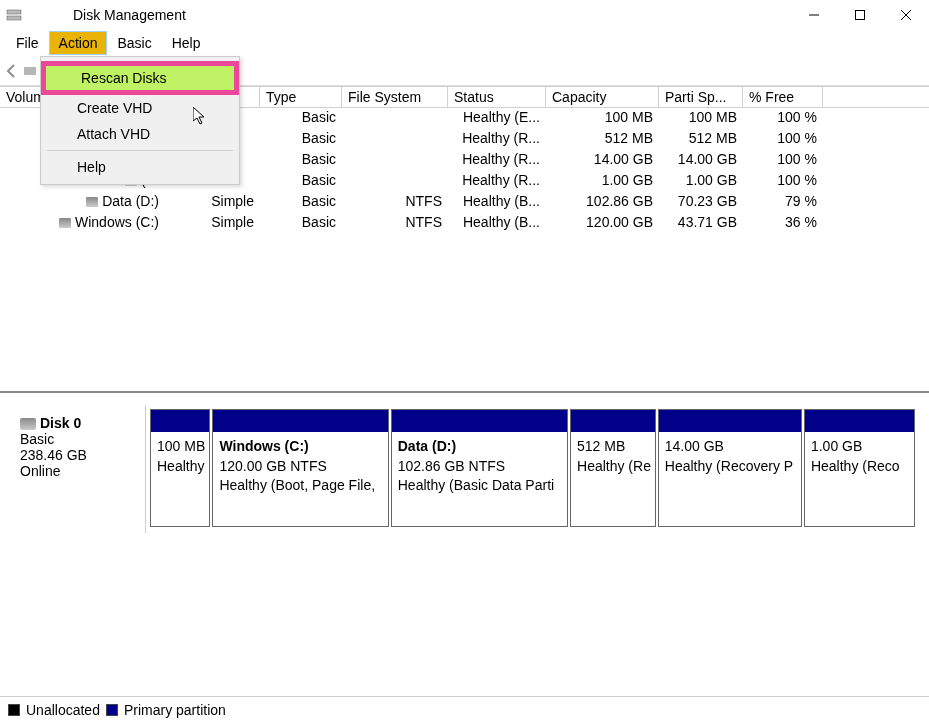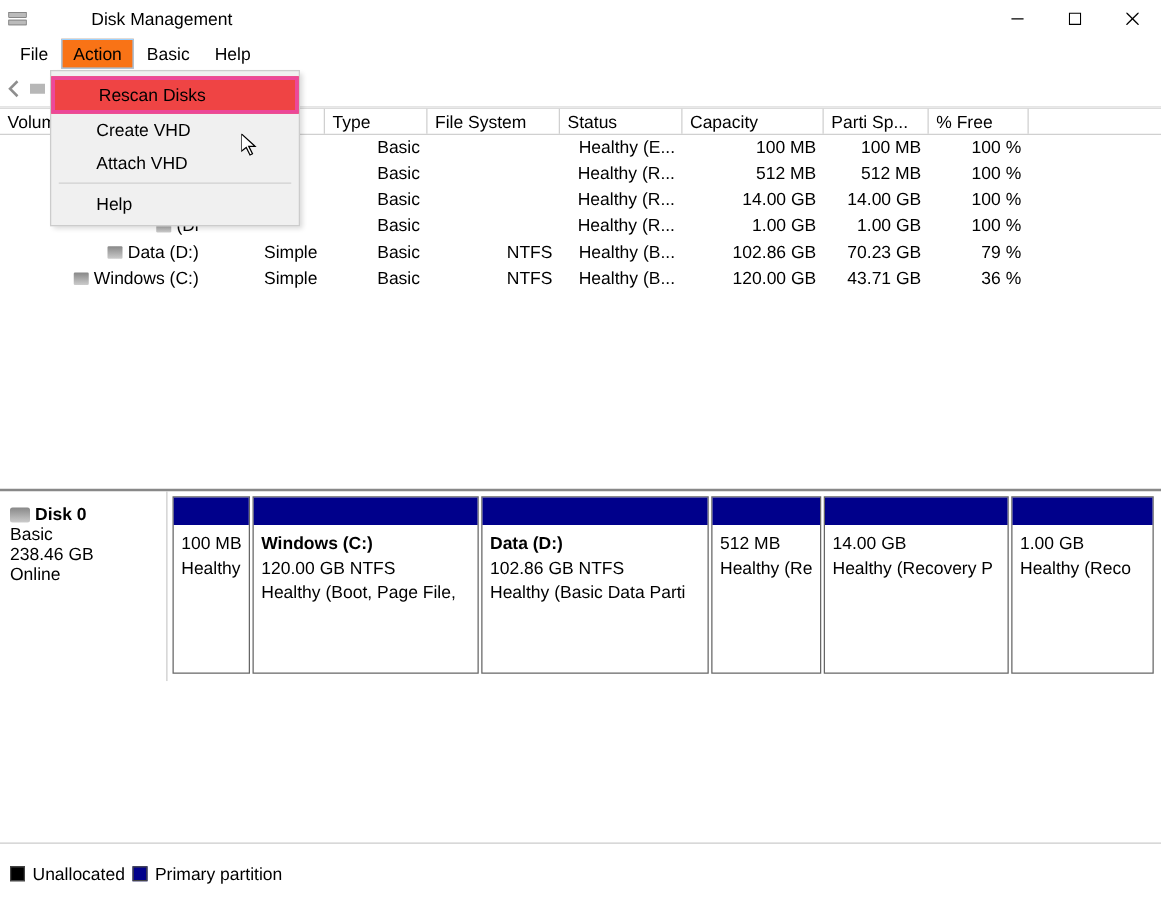--- a/index.html
+++ b/index.html
@@ -9,26 +9,26 @@
   .titlebar { height:30px; display:flex; align-items:center; padding-left:6px; }
   .title-icon { width:16px; height:16px; margin-right:6px; display:inline-flex; }
   .title-text { font-size:14px;margin-left:45px; }
   .window-controls { margin-left:auto; display:flex; }
   .window-btn { width:46px; height:30px; display:flex; align-items:center; justify-content:center; font-family:inherit; }
   .window-btn svg { width:10px; height:10px; }
 
   
   .menubar { height:26px; display:flex; align-items:center; padding-left:6px; position:relative; }
   .menu-item { padding:4px 10px; font-size:14px; cursor:default; }
-  .menu-item.active { background:#f97316; border:1px solid #99d1ff; padding:3px 9px; }
+  .menu-item.active { background:#eab308; border:1px solid #99d1ff; padding:3px 9px; }
 
   
   .dropdown { position:absolute; top:26px; left:40px; background:#f0f0f0; border:1px solid #ccc; box-shadow:2px 2px 4px rgba(0,0,0,0.15); width:200px; padding:4px 0; z-index:10; }
   .dropdown-item { padding:5px 14px 5px 36px; font-size:14px; cursor:default; }
-  .dropdown-item.highlight { background:#ef4444; border:3px solid #ec4899; padding:4px 13px 4px 35px; }
+  .dropdown-item.highlight { background:#bef264; border:5px solid #ec4899; padding:4px 13px 4px 35px; }
   .dropdown-sep { height:1px; background:#d0d0d0; margin:3px 6px; }
 
   
   .toolbar { height:30px; border-bottom:1px solid #ddd; display:flex; align-items:center; padding-left:4px; gap:2px; }
   .toolbar .tool-icon { width:16px; height:16px; opacity:0.6; }
 
   
   .volume-pane { overflow:hidden; height:305px; }
   .volume-header { display:flex; height:22px; background:#fff; border-bottom:1px solid #d0d0d0; border-top:1px solid #d0d0d0;}
   .vh-cell { border-right:1px solid #d0d0d0; padding:2px 6px; font-size:14px; overflow:hidden; white-space:nowrap; text-overflow:ellipsis; color:#000;}
@@ -38,32 +38,32 @@
   .col-vol   { width:165px; }
   .col-layout{ width:95px; }
   .col-type  { width:82px; }
   .col-fs    { width:106px; }
   .col-status{ width:98px; }
   .col-cap   { width:113px; }
   .col-free  { width:84px; }
   .col-pct   { width:80px; }
 
   
-  .graphical-pane { border-top:2px solid #888; height:154px; padding:0; display:flex; }
+  .graphical-pane { border-top:2px solid #888; height:154px; padding:12px; display:flex; }
   .disk-info { width:134px; padding:10px 8px 8px 8px; font-size:14px; border-right:1px solid #ccc; }
   .disk-info .disk-name { font-weight:bold; }
   .disk-info .disk-icon { display:inline-block; width:16px; height:12px; background:linear-gradient(#888,#ccc); border-radius:2px; margin-right:4px; vertical-align:middle;}
   .disk-map { flex:1; display:flex; padding:4px 2px 6px 4px; gap:2px; overflow:hidden; }
   .part { border:1px solid #666; display:flex; flex-direction:column; min-width:0; }
   .part-top { height:22px; background:#00008b; }
   .part-body { flex:1; padding:5px 6px; font-size:14px; line-height:1.4; overflow:hidden; white-space:nowrap; }
   .part-body .p-title { font-weight:bold; }
 
   
-  .legend { border-top:1px solid #ccc; padding:16px 8px; font-size:14px; display:flex; align-items:center; gap:6px; }
+  .legend { border-top:1px solid #ccc; padding:5px 8px; font-size:14px; display:flex; align-items:center; gap:6px; }
   .legend-swatch { width:12px; height:12px; display:inline-block; border:1px solid #444;}
   .sw-unalloc { background:#000; }
   .sw-primary { background:#00008b; }
 
   
   .cursor { position:absolute; left:193px; top:107px; z-index:20; pointer-events:none; }
 
   
   .bottom-gap { flex:1; background:#fff; }
   .outer { display:flex; flex-direction:column; height:calc(723px - 30px - 26px); }

